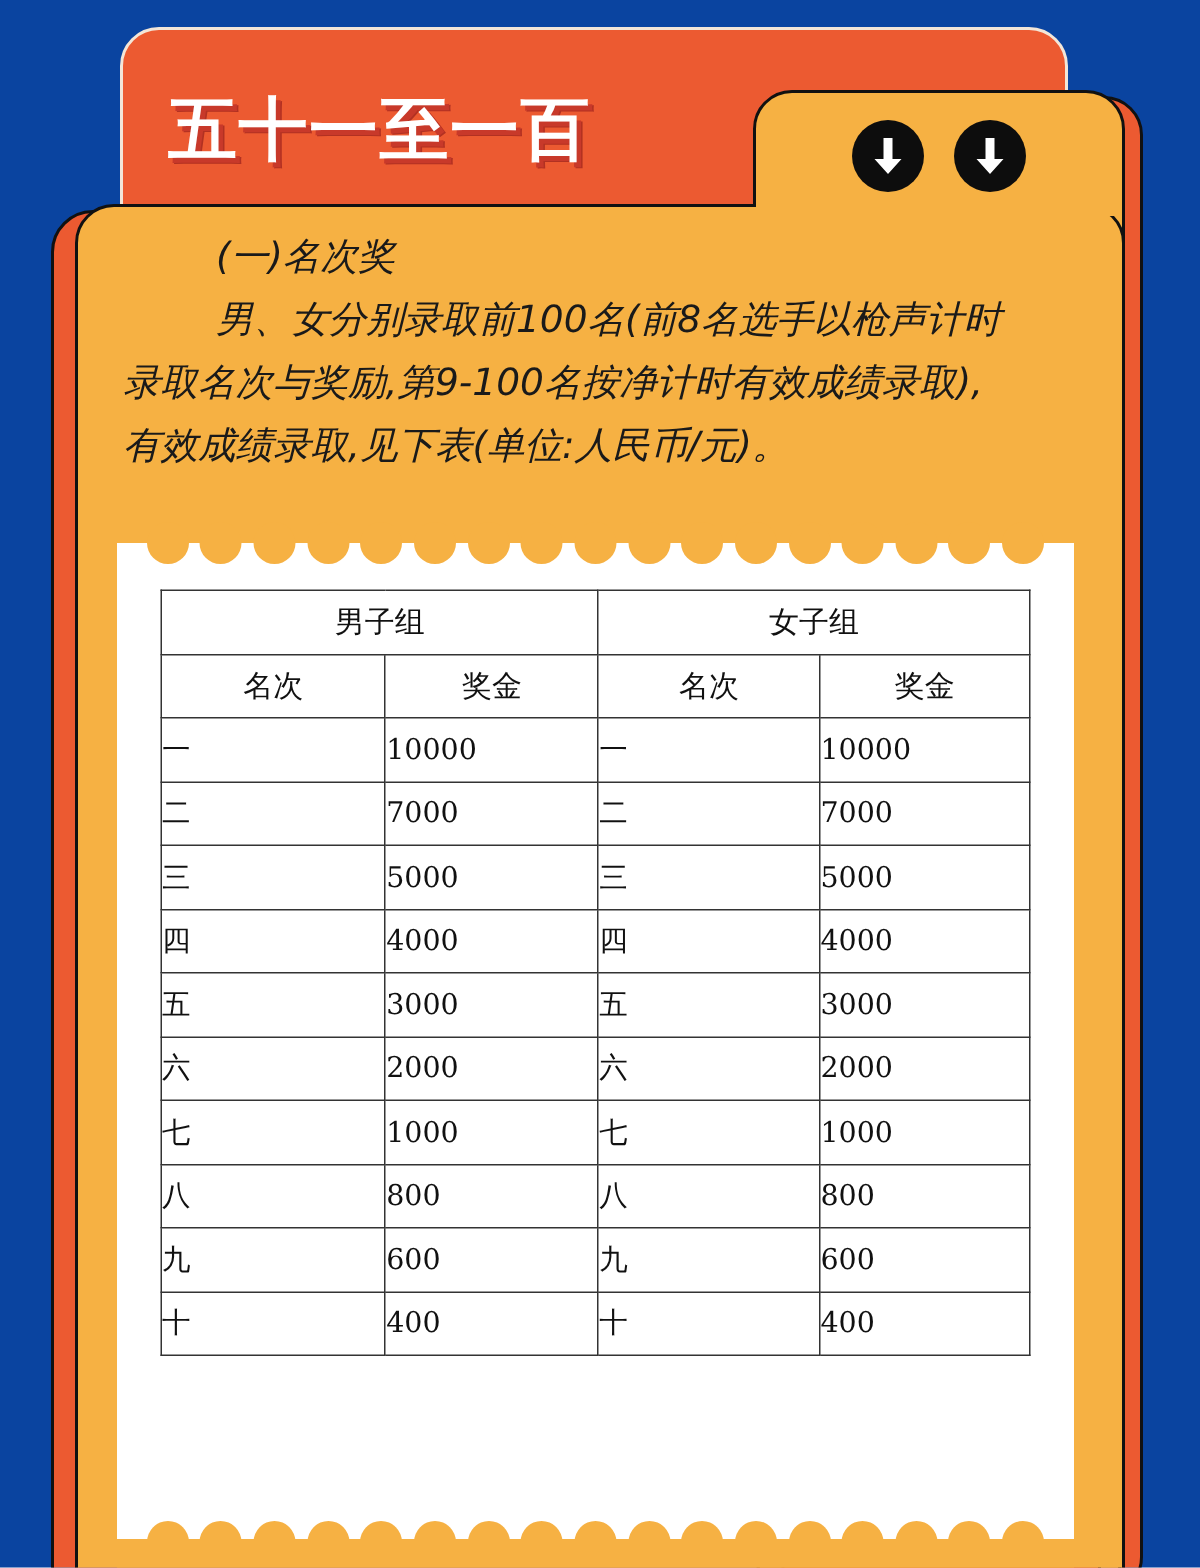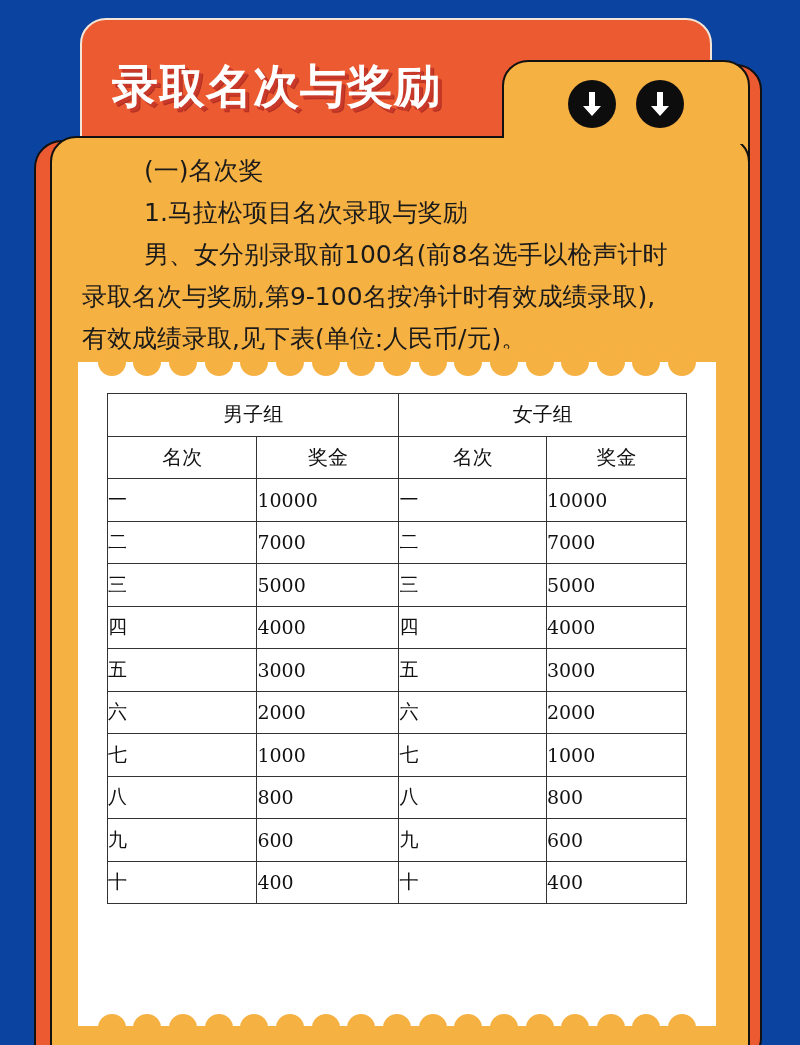--- a/index.html
+++ b/index.html
@@ -8,40 +8,40 @@
   .title{position:absolute;left:112px;top:56px;font-family:"DejaVu Sans",sans-serif;font-weight:bold;font-size:46px;color:#ffffff;letter-spacing:1px;text-shadow:3px 3px 0 #c8392a,4px 4px 0 #b23122;}
   
   .tab-shadow{position:absolute;left:520px;top:64px;width:242px;height:1000px;background:#ec5a31;border:2px solid #111;border-radius:26px;box-sizing:border-box;}
   .tab{position:absolute;left:502px;top:60px;width:248px;height:1000px;background:#f6b143;border:2px solid #111;border-radius:26px;box-sizing:border-box;}
   .main-shadow{position:absolute;left:34px;top:140px;width:700px;height:960px;background:#ec5a31;border:2px solid #111;border-radius:28px;box-sizing:border-box;}
   .main{position:absolute;left:50px;top:136px;width:700px;height:960px;background:#f6b143;border:2px solid #111;border-radius:26px;box-sizing:border-box;}
   .tab-cover{position:absolute;left:504px;top:132px;width:244px;height:12px;background:#f6b143;}
   .icons{position:absolute;left:568px;top:80px;display:flex;gap:20px;}
   .icon-btn{width:48px;height:48px;border-radius:50%;background:#0d0d0d;display:flex;align-items:center;justify-content:center;}
   .text{position:absolute;left:82px;top:150px;width:650px;font-family:"DejaVu Sans",sans-serif;font-size:25px;line-height:42px;color:#1a1a1a;}
-  .text p{margin:0;}
+  .text p{margin:0;font-style:italic;}
   .indent{padding-left:62px;}
   .paper{position:absolute;left:78px;top:362px;width:638px;height:664px;background:#ffffff;}
   .scallop{position:absolute;left:78px;width:638px;height:16px;display:flex;justify-content:space-around;padding:0 16px;box-sizing:border-box;}
   .scallop.top{top:362px;}
   .scallop.bot{top:1012px;}
   .scallop span{width:28px;height:28px;border-radius:50%;background:#f6b143;display:block;}
   .scallop.top span{margin-top:-14px;}
   .scallop.bot span{margin-top:2px;}
   .bottom-band{position:absolute;left:78px;top:1026px;width:638px;height:30px;background:#f6b143;}
   table{position:absolute;left:107px;top:393px;width:580px;border-collapse:collapse;font-family:"DejaVu Serif",serif;color:#111;}
   td,th{border:1.5px solid #333;height:41.5px;padding:0;font-weight:normal;font-size:19px;}
   th{font-size:20px;}
   .c1{width:150px;} .c2{width:142px;} .c3{width:148px;} .c4{width:140px;}
 </style>
 </head>
 <body>
 
 <div class="back-card"></div>
-<div class="title">录取名次与奖励</div>
+<div class="title">五十一至一百</div>
 
 <div class="tab-shadow"></div>
 <div class="tab"></div>
 
 <div class="main-shadow"></div>
 <div class="main"></div>
 <div class="tab-cover"></div>
 
 <div class="icons">
   <div class="icon-btn">
@@ -51,21 +51,20 @@
   </div>
   <div class="icon-btn">
     <svg width="26" height="28" viewBox="0 0 26 28">
         <path d="M10 2h6v14h6L13 26 4 16h6z" fill="#fff"></path>
       </svg>
   </div>
 </div>
 
 <div class="text">
   <p class="indent">(一)名次奖</p>
-  <p class="indent">1.马拉松项目名次录取与奖励</p>
   <p class="indent">男、女分别录取前100名(前8名选手以枪声计时</p>
   <p>录取名次与奖励,第9-100名按净计时有效成绩录取),</p>
   <p>有效成绩录取,见下表(单位:人民币/元)。</p>
 </div>
 
 <div class="paper"></div>
 <div class="scallop top">
   <span></span>
     <span></span>
     <span></span>

